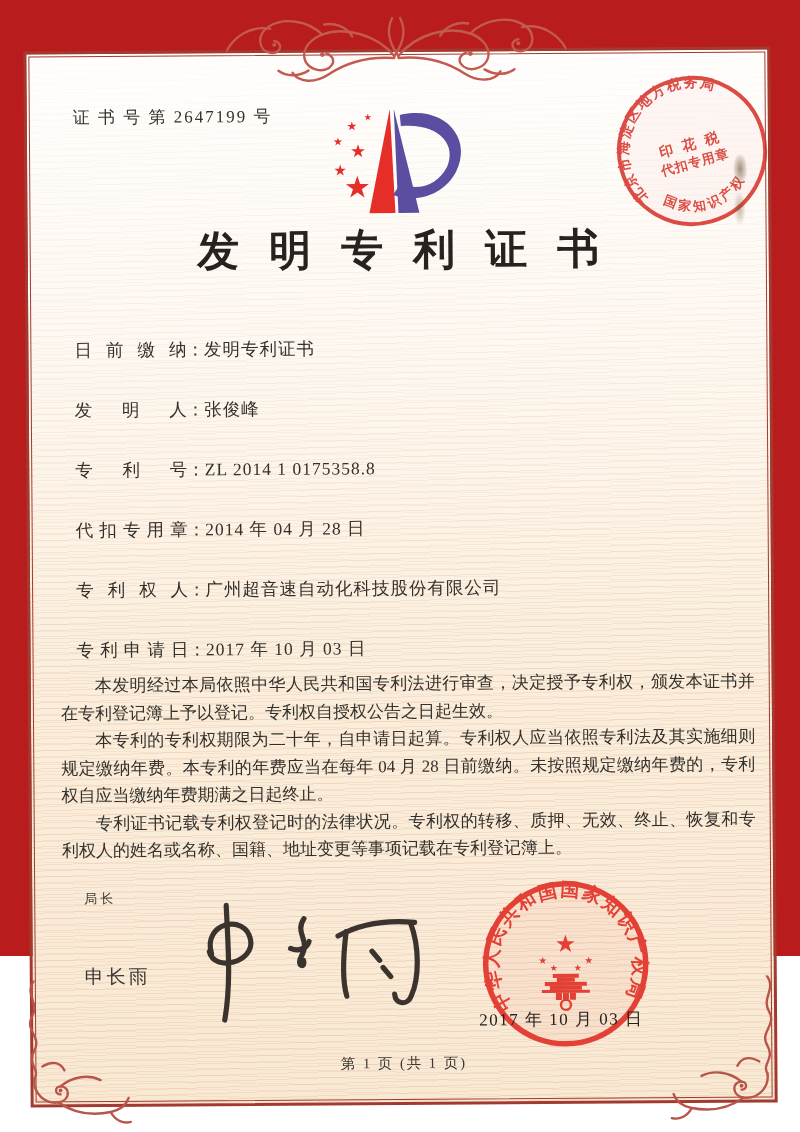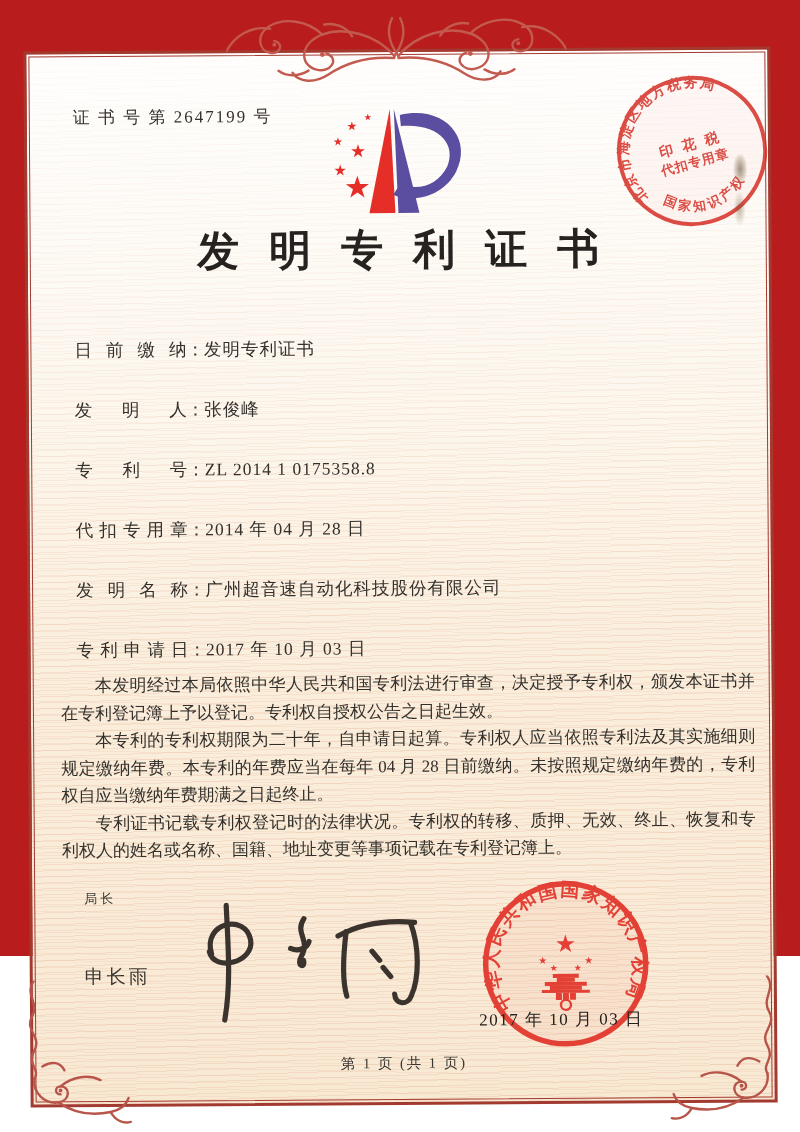--- a/index.html
+++ b/index.html
@@ -125,21 +125,21 @@
     <div class="field-row" style="top:344px">
       <span class="f-label">发明人</span><span class="f-colon">：</span><span class="f-value">张俊峰</span>
     </div>
     <div class="field-row" style="top:404px">
       <span class="f-label">专利号</span><span class="f-colon">：</span><span class="f-value">ZL 2014 1 0175358.8</span>
     </div>
     <div class="field-row" style="top:464px">
       <span class="f-label">代扣专用章</span><span class="f-colon">：</span><span class="f-value">2014 年 04 月 28 日</span>
     </div>
     <div class="field-row" style="top:524px">
-      <span class="f-label">发明名称</span><span class="f-colon">：</span><span class="f-value">广州超音速自动化科技股份有限公司</span>
+      <span class="f-label">专利权人</span><span class="f-colon">：</span><span class="f-value">广州超音速自动化科技股份有限公司</span>
     </div>
     <div class="field-row" style="top:584px">
       <span class="f-label">专利申请日</span><span class="f-colon">：</span><span class="f-value">2017 年 10 月 03 日</span>
     </div>
 
     <div class="body-text">
       <p>本发明经过本局依照中华人民共和国专利法进行审查，决定授予专利权，颁发本证书并在专利登记簿上予以登记。专利权自授权公告之日起生效。</p>
       <p>本专利的专利权期限为二十年，自申请日起算。专利权人应当依照专利法及其实施细则规定缴纳年费。本专利的年费应当在每年 04 月 28 日前缴纳。未按照规定缴纳年费的，专利权自应当缴纳年费期满之日起终止。</p>
       <p>专利证书记载专利权登记时的法律状况。专利权的转移、质押、无效、终止、恢复和专利权人的姓名或名称、国籍、地址变更等事项记载在专利登记簿上。</p>
     </div>

